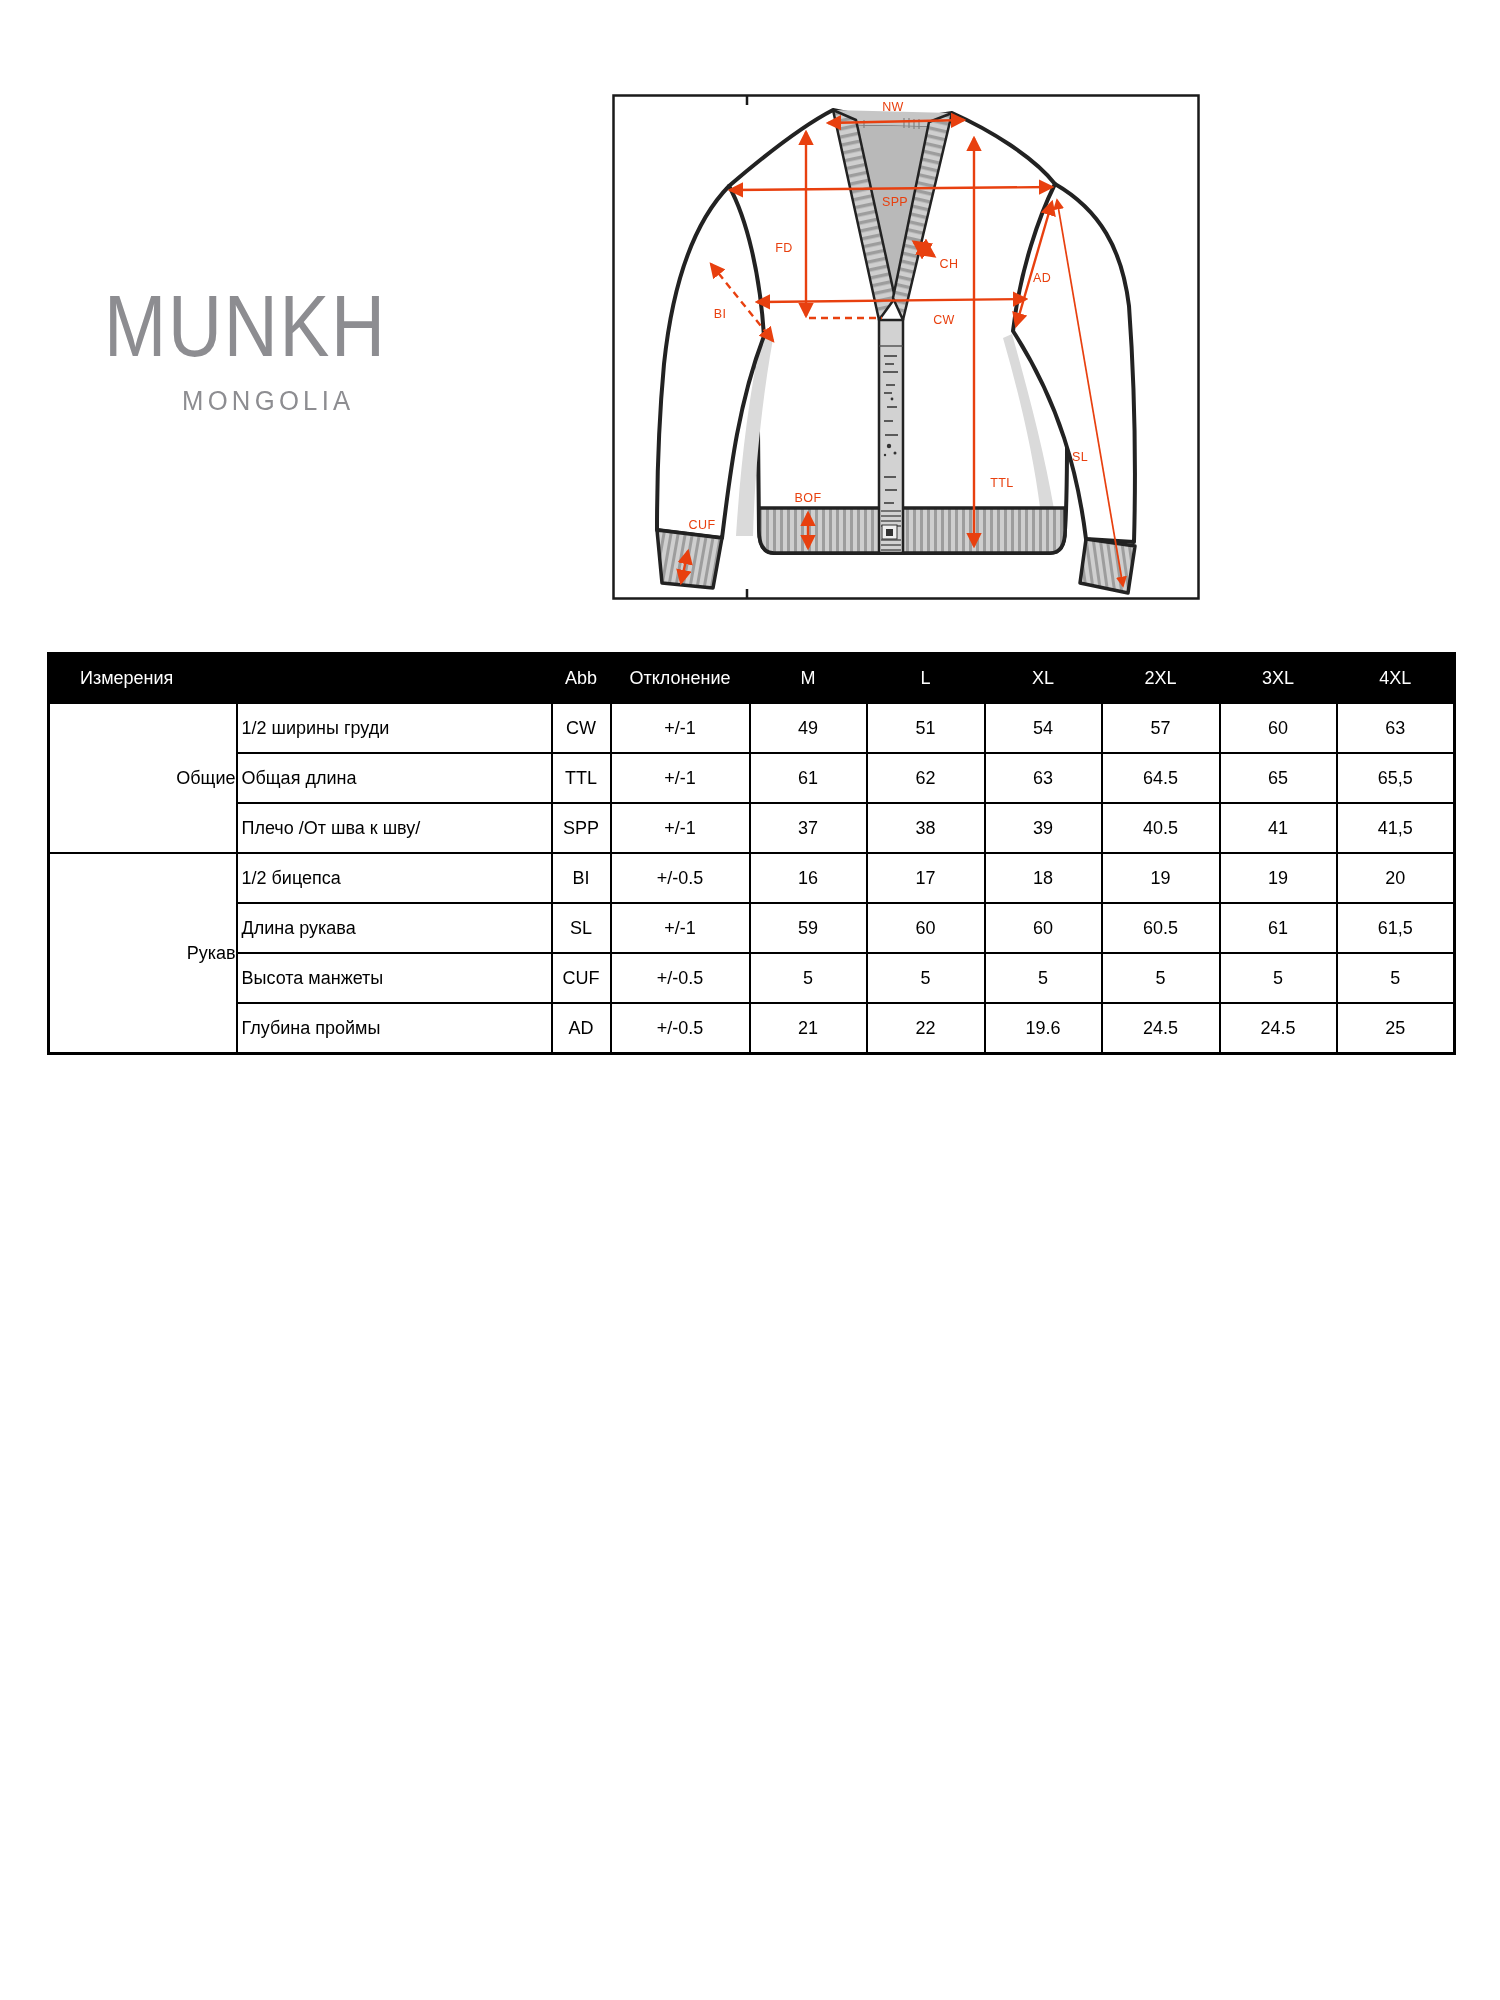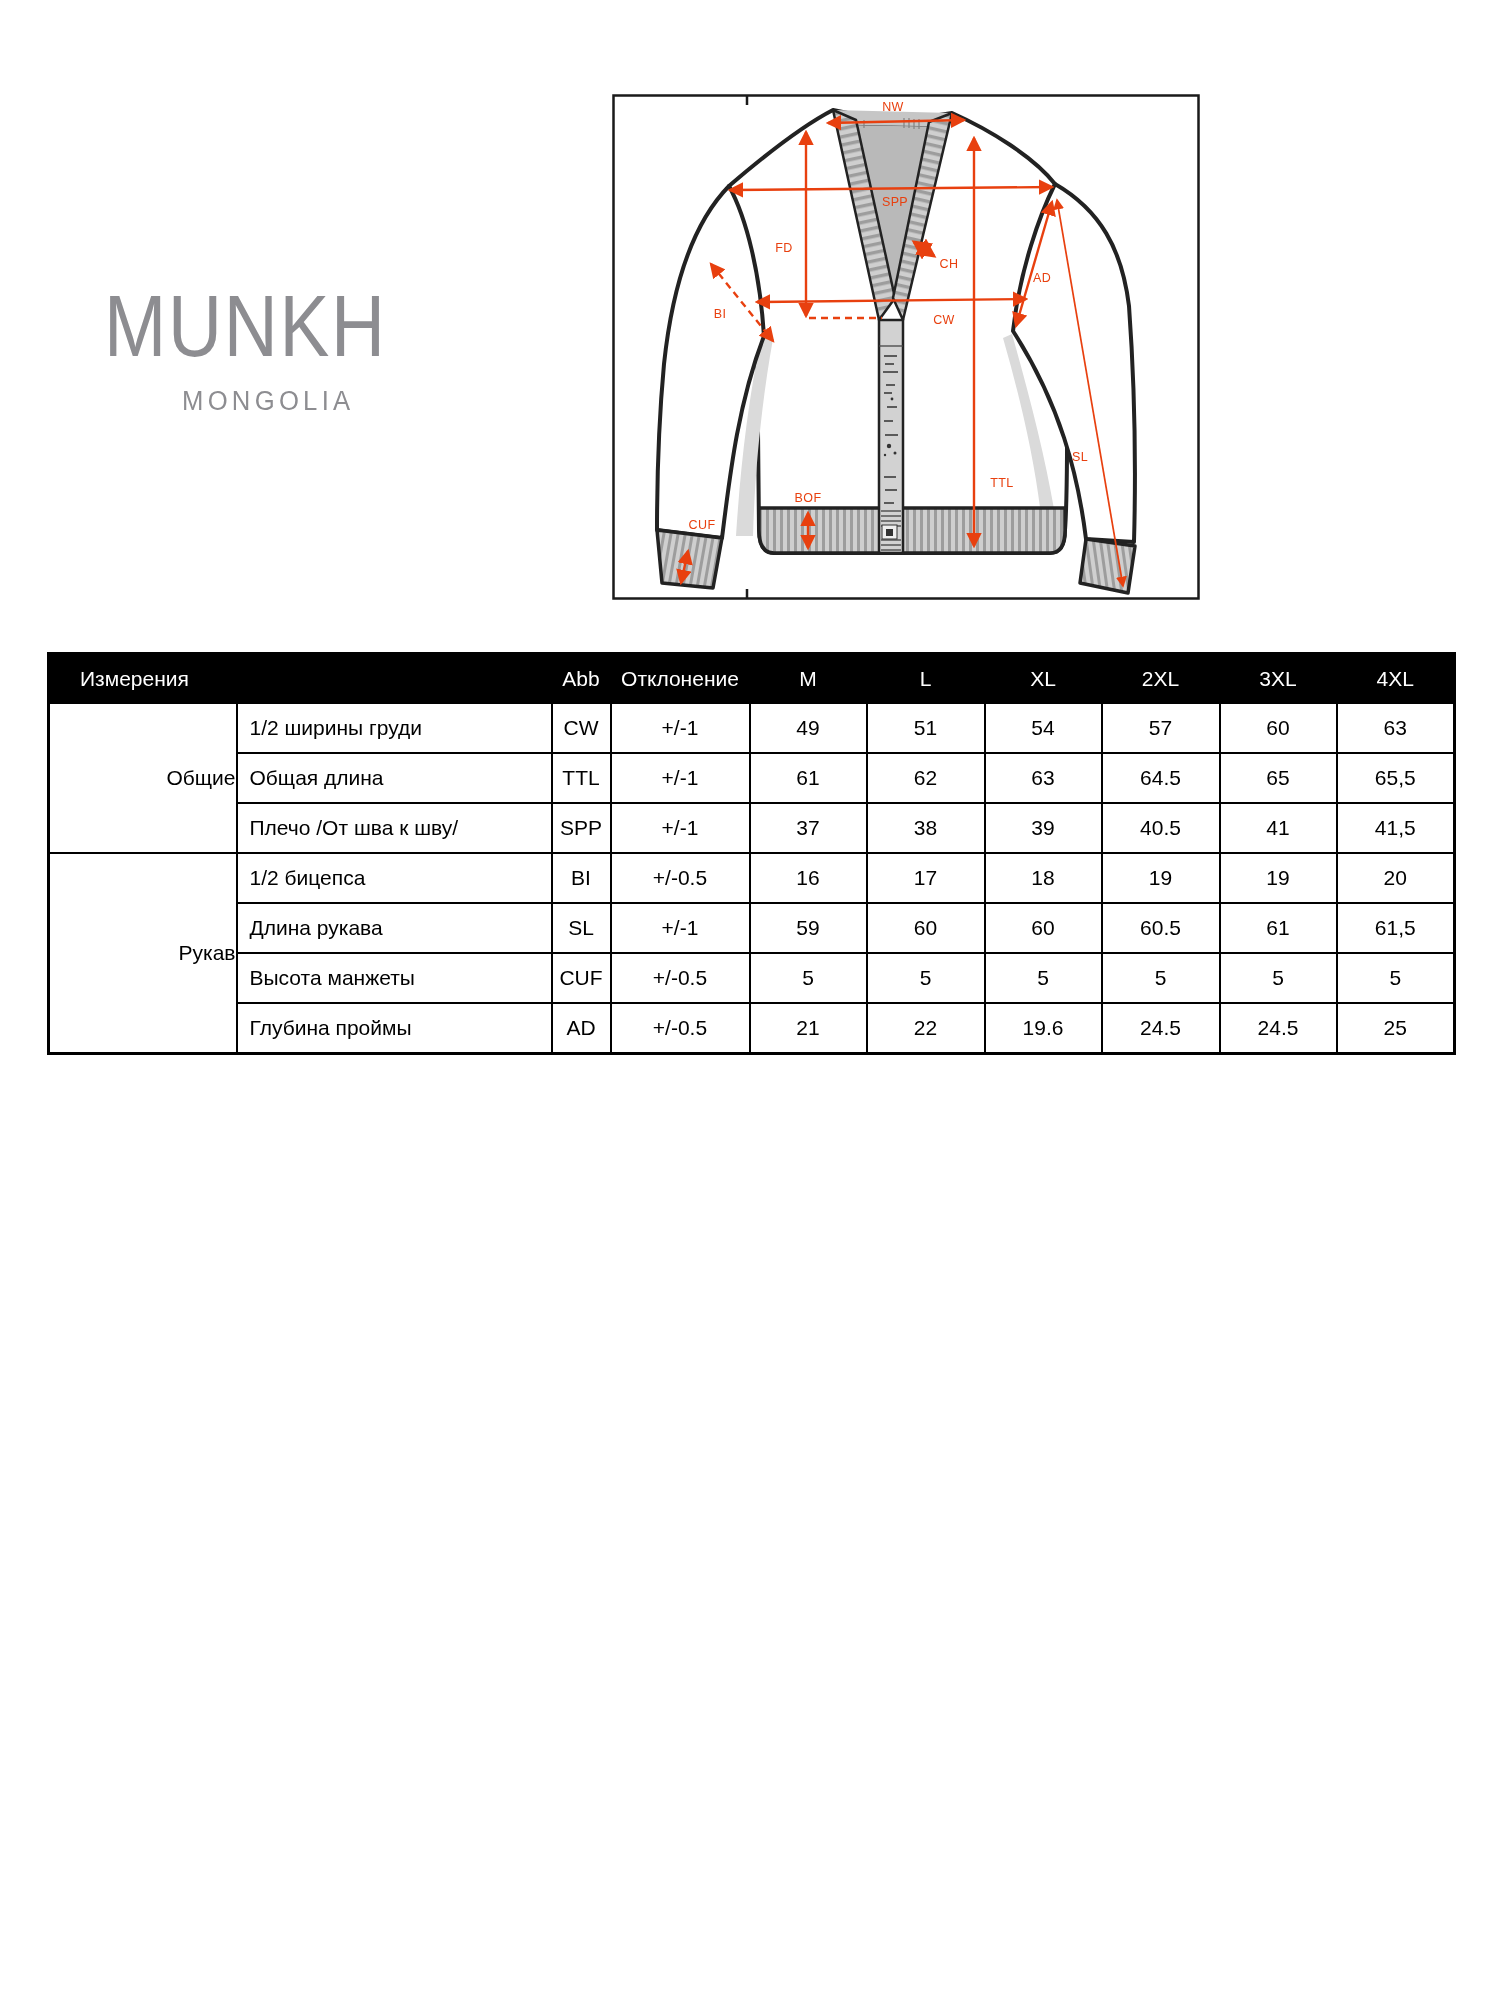--- a/index.html
+++ b/index.html
@@ -19,31 +19,31 @@
     letter-spacing:4.5px;transform:scaleX(.95);transform-origin:left top;white-space:nowrap;
   }
 
   
   .diagram{position:absolute;left:612px;top:94px;width:588px;height:506px;}
   .mlabel{font-family:"Liberation Sans",sans-serif;font-size:12.5px;letter-spacing:.4px;}
 
   
   .size-table{
     position:absolute;left:47px;top:652px;border-collapse:collapse;
-    table-layout:fixed;border:3px solid #000;font-size:21px;
+    table-layout:fixed;border:3px solid #000;font-size:18px;
   }
   .size-table th,.size-table td{
     border:2px solid #000;height:48px;padding:0;text-align:center;vertical-align:middle;
     overflow:hidden;white-space:nowrap;
   }
   .size-table thead th{
     background:#000;color:#fff;font-weight:400;height:47px;border-color:#000;text-align:center;
   }
   .size-table thead th.h-meas{text-align:left;padding-left:30px;}
-  .size-table td.name-cell{text-align:left;padding-left:12px;}
+  .size-table td.name-cell{text-align:left;padding-left:4px;}
   .size-table td.group-cell{text-align:right;}
 </style>
 </head>
 <body>
 
 <div class="brand">
   <div class="brand-name">MUNKH</div>
   <div class="brand-sub">MONGOLIA</div>
 </div>
 

